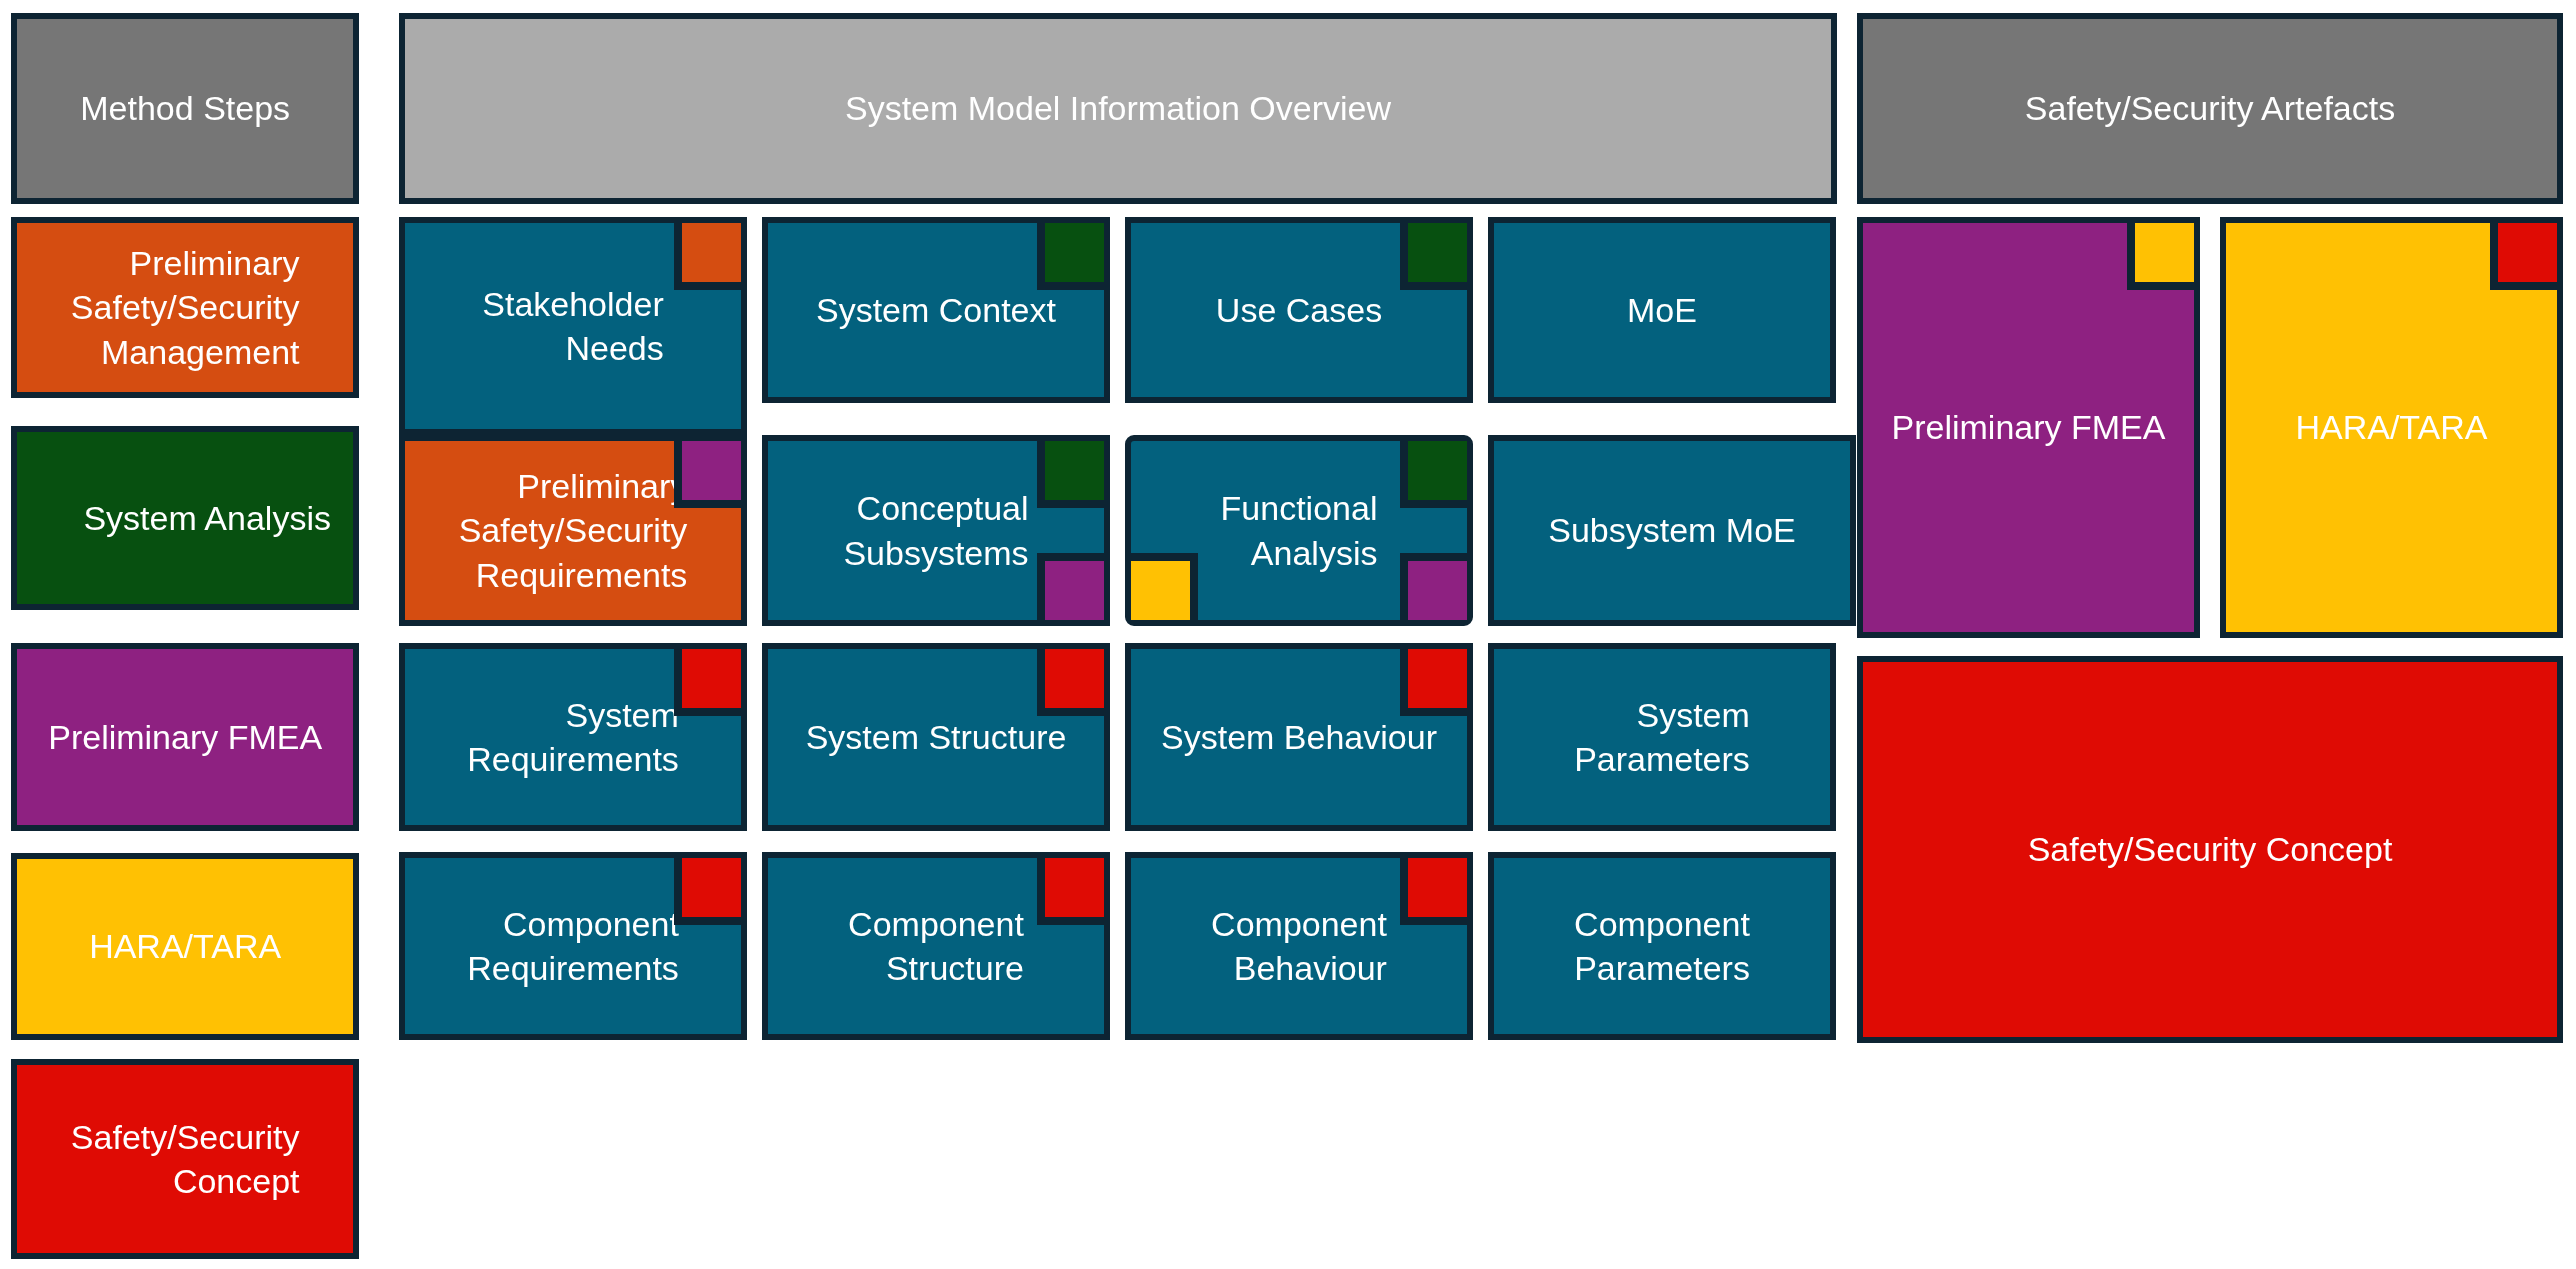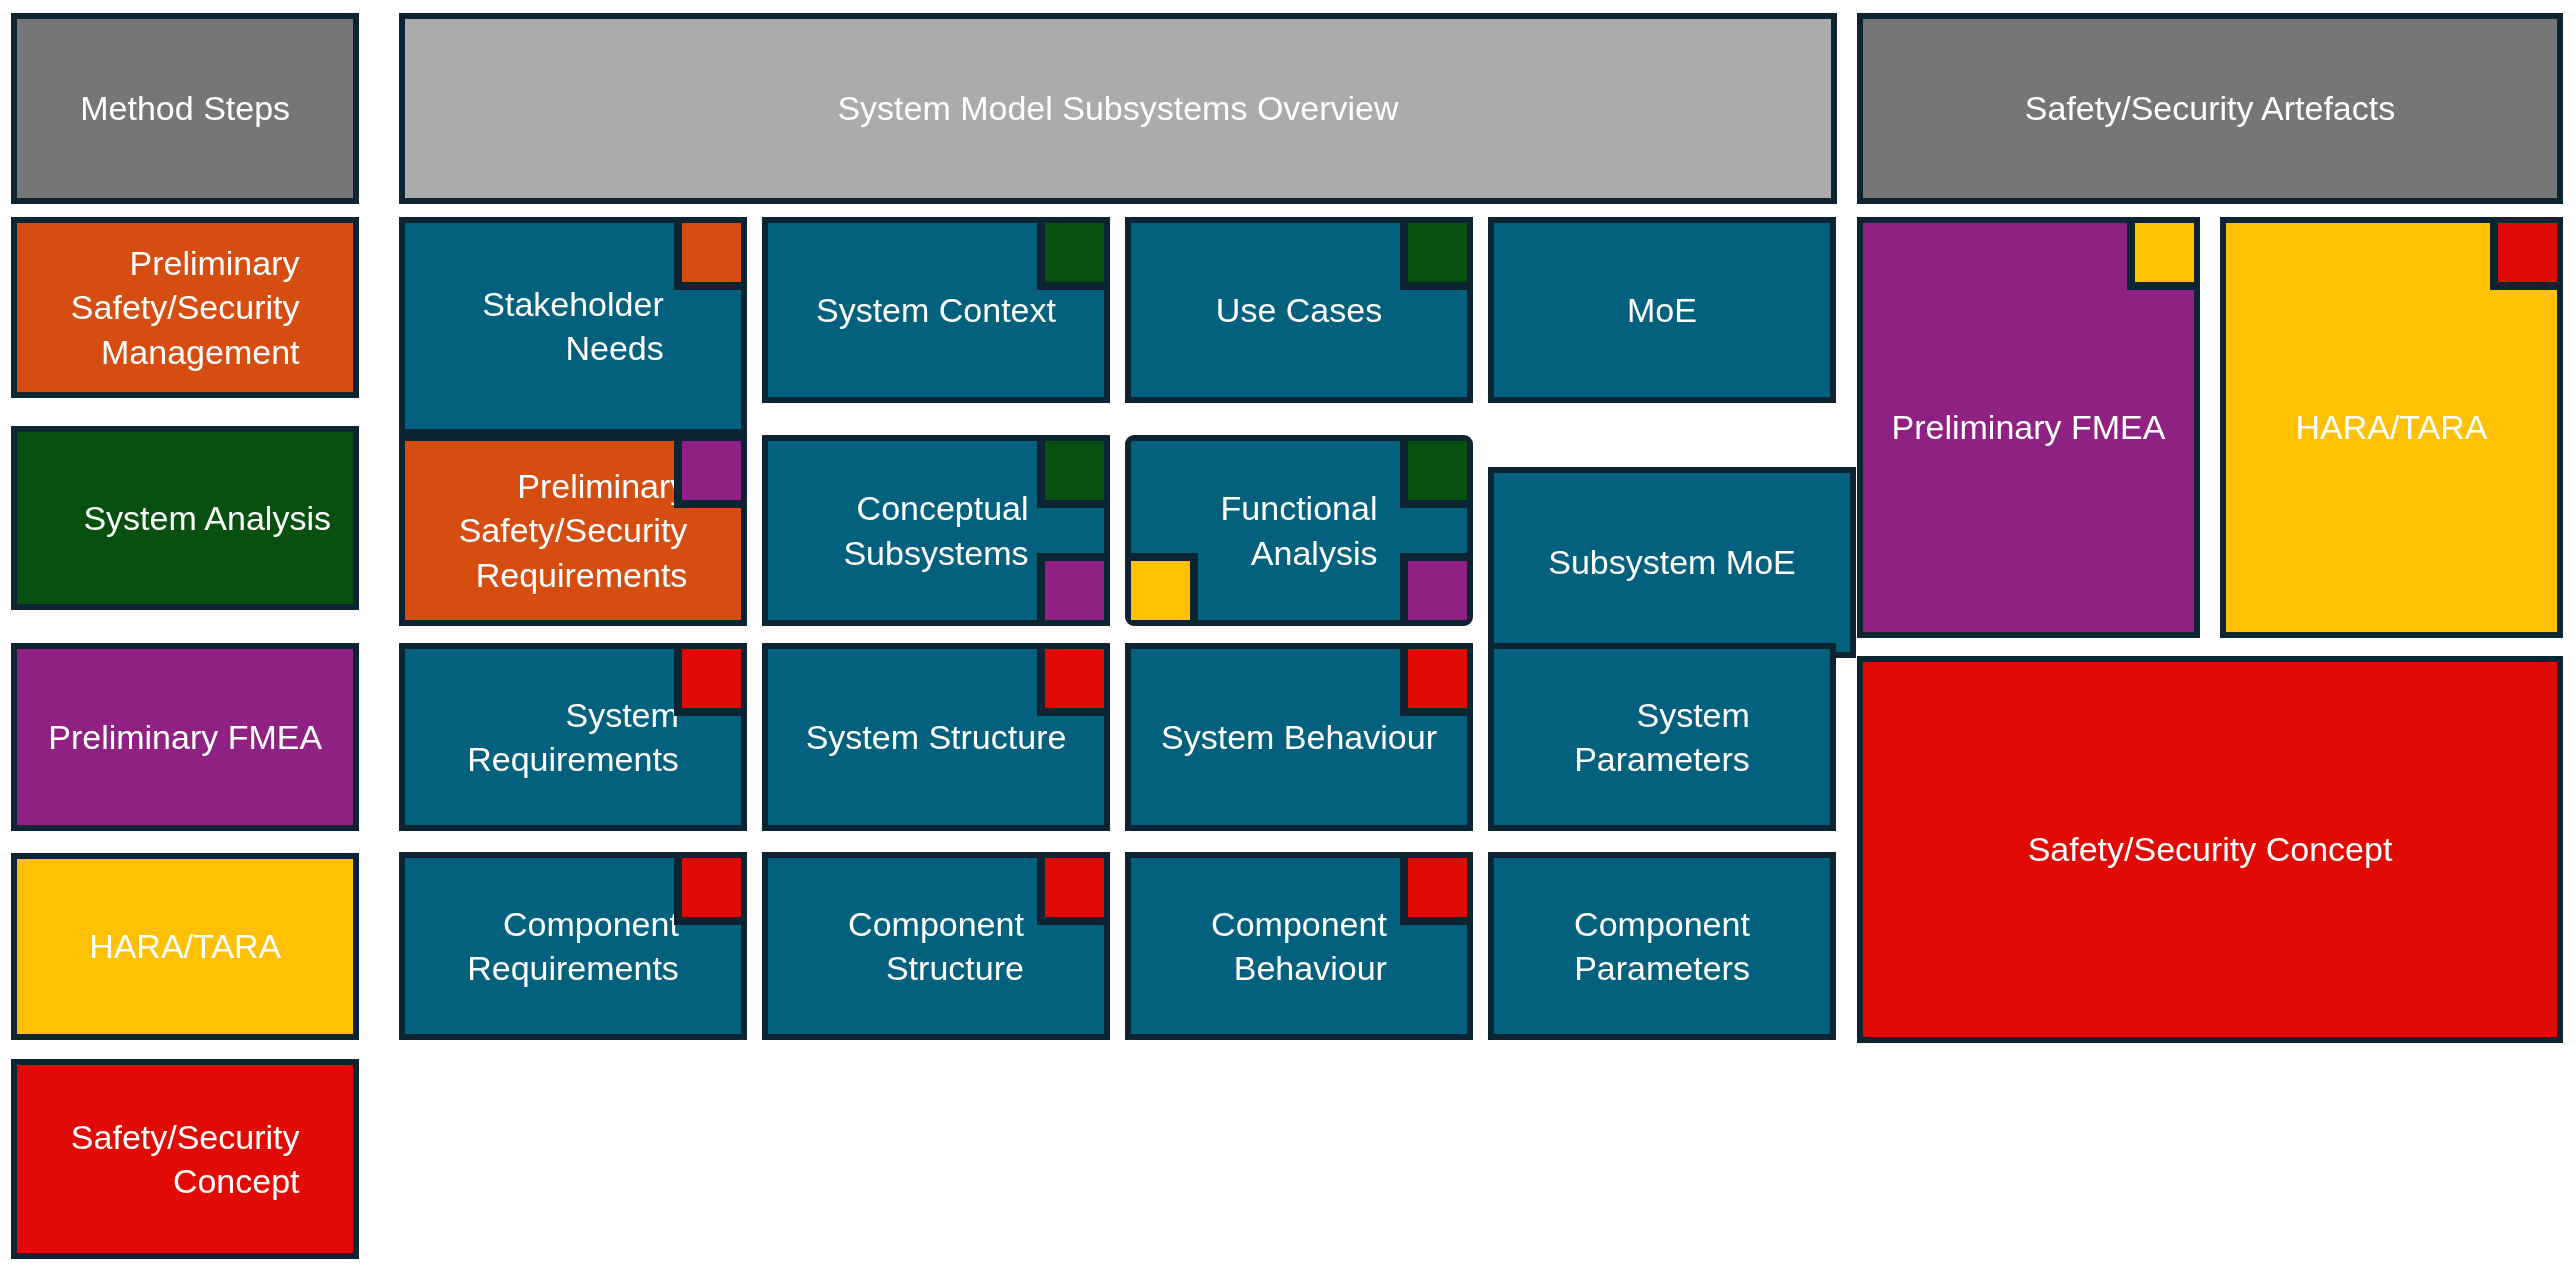--- a/index.html
+++ b/index.html
@@ -79,21 +79,21 @@
   </div>
   <div class="box c-yellow" style="left:11.2px;top:853px;width:348px;height:187px;">
     <span class="lbl">HARA/TARA</span>
   </div>
   <div class="box c-red" style="left:11.2px;top:1059px;width:348px;height:200px;">
     <span class="lbl">Safety/Security
 Concept</span>
   </div>
 
   <div class="box c-lightgray" style="left:399px;top:13px;width:1438px;height:191px;">
-    <span class="lbl">System Model Subsystems Overview</span>
+    <span class="lbl">System Model Information Overview</span>
   </div>
 
   <div class="box c-teal" style="left:399px;top:217px;width:348px;height:218px;">
     <span class="lbl">Stakeholder
 Needs</span>
   <div class="badge pos-top-right c-orange"></div>
     </div>
   <div class="box c-teal" style="left:762px;top:217px;width:348px;height:186px;">
     <span class="lbl">System Context</span>
   <div class="badge pos-top-right c-green"></div>
@@ -118,21 +118,21 @@
   <div class="badge pos-top-right c-green"></div>
       <div class="badge pos-bottom-right c-purple"></div>
     </div>
   <div class="box c-teal" style="left:1125px;top:435px;width:348px;height:191px;border-radius:9px;">
     <span class="lbl">Functional
 Analysis</span>
   <div class="badge pos-top-right c-green"></div>
       <div class="badge pos-bottom-right c-purple"></div>
       <div class="badge pos-bottom-left c-yellow"></div>
     </div>
-  <div class="box c-teal" style="left:1488px;top:435px;width:368px;height:191px;margin-top:32px;">
+  <div class="box c-teal" style="left:1488px;top:435px;width:368px;height:191px;">
     <span class="lbl">Subsystem MoE</span>
   </div>
 
   <div class="box c-teal" style="left:399px;top:643px;width:348px;height:188px;">
     <span class="lbl">System
 Requirements</span>
   <div class="badge pos-top-right c-red"></div>
     </div>
   <div class="box c-teal" style="left:762px;top:643px;width:348px;height:188px;">
     <span class="lbl">System Structure</span>

